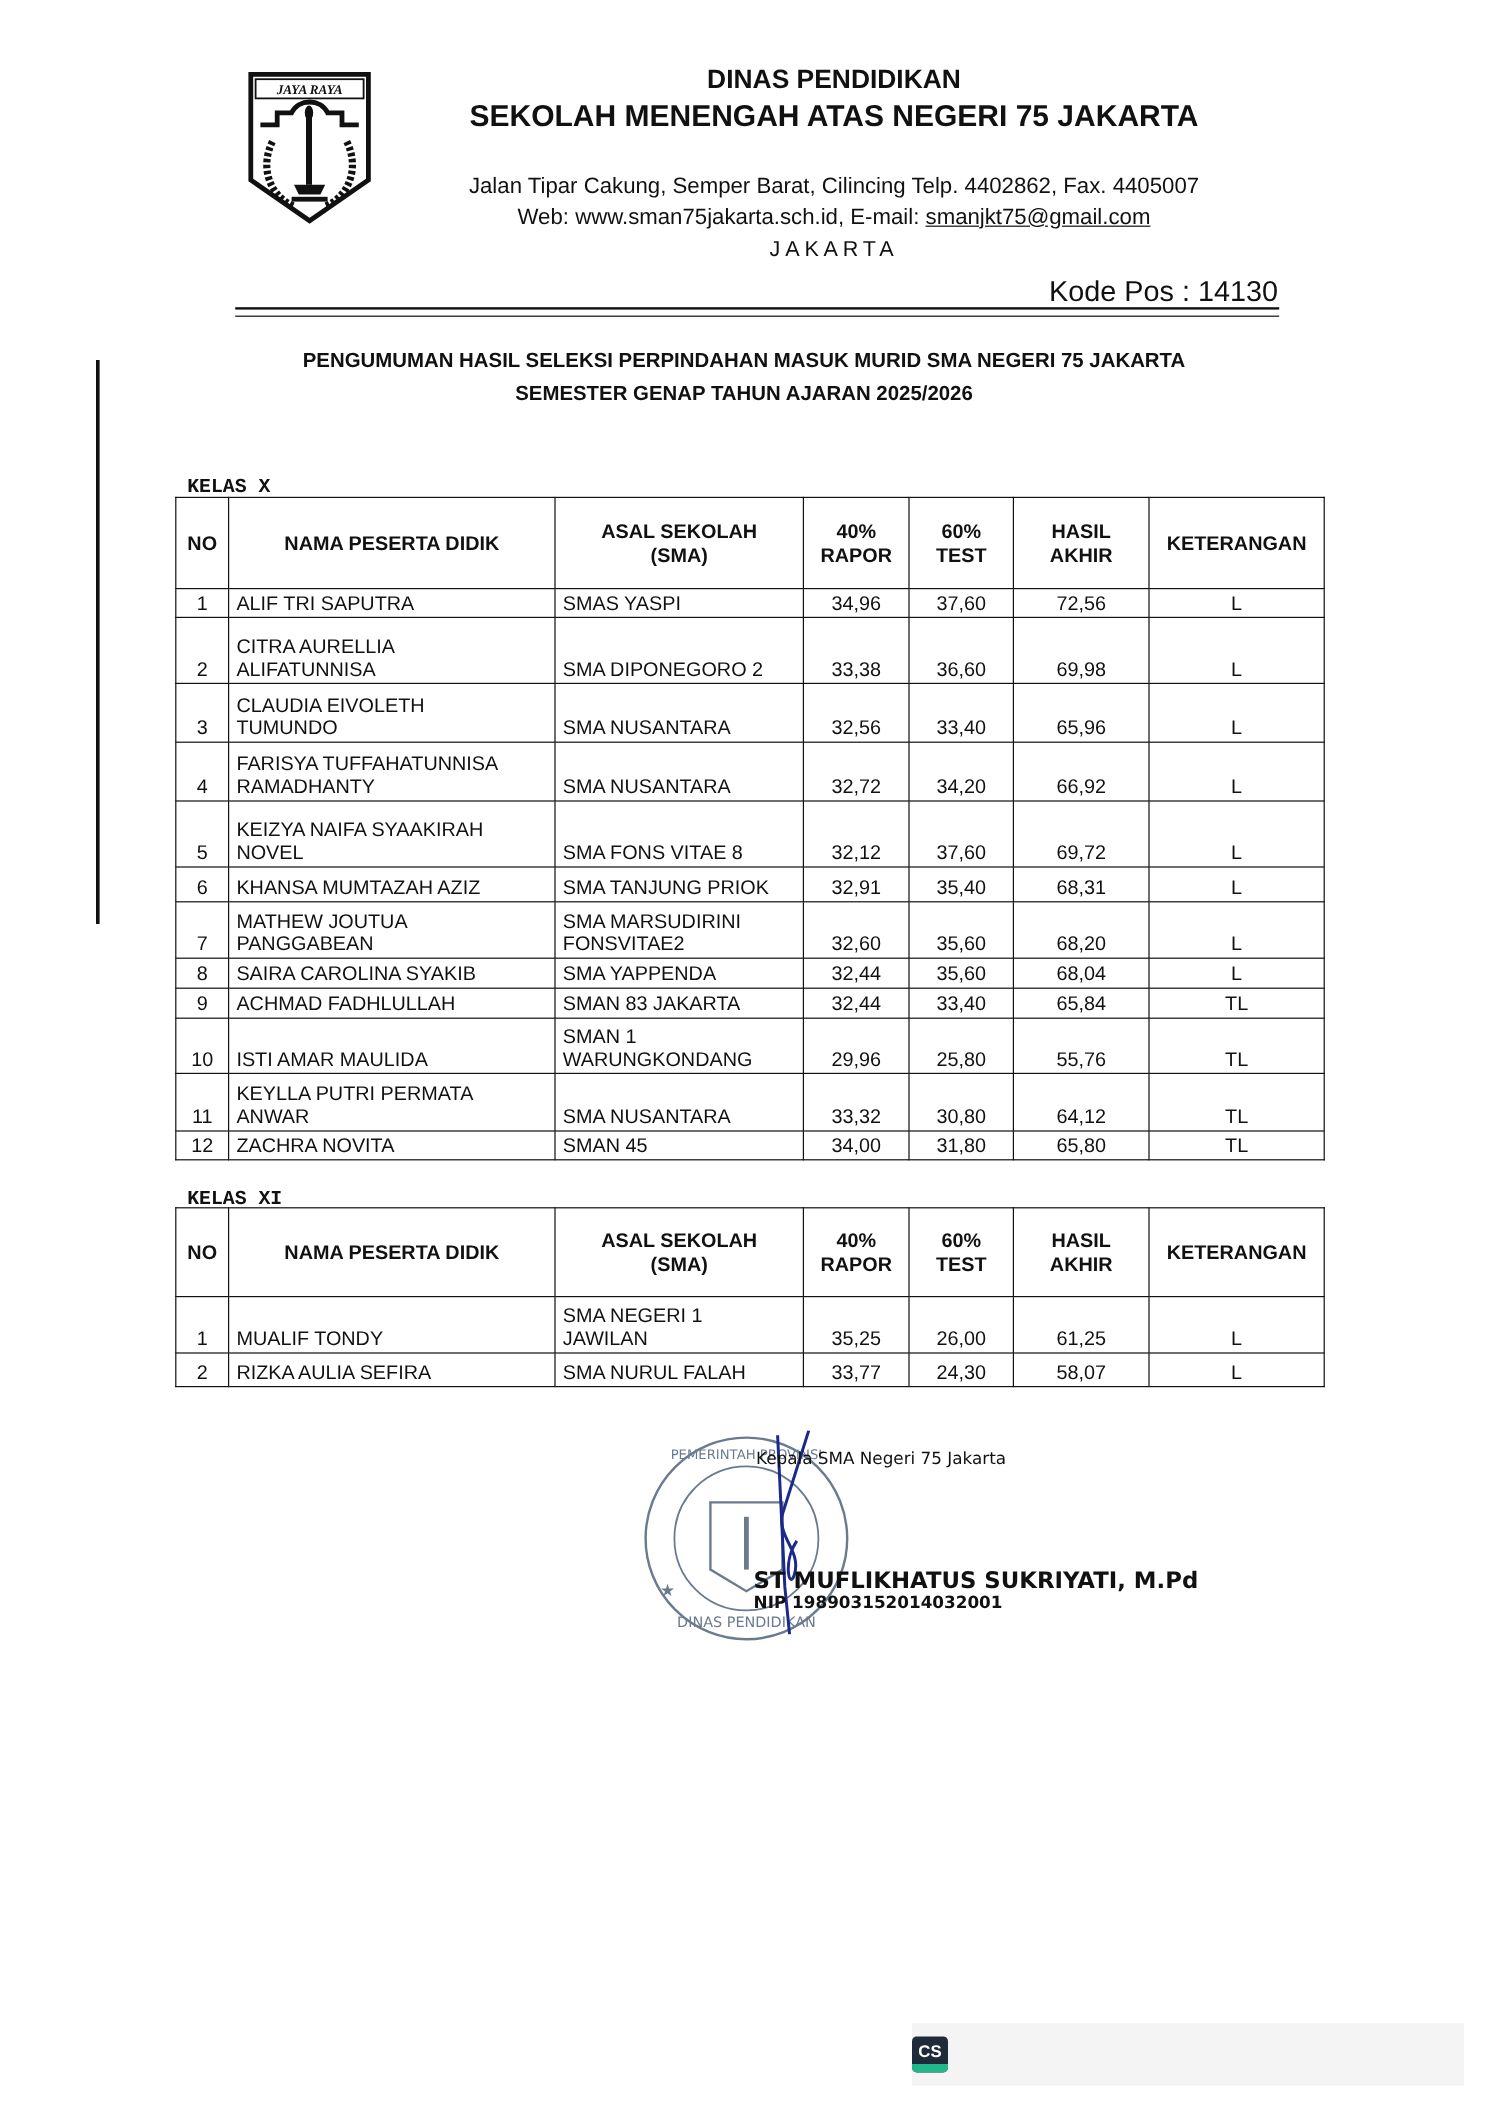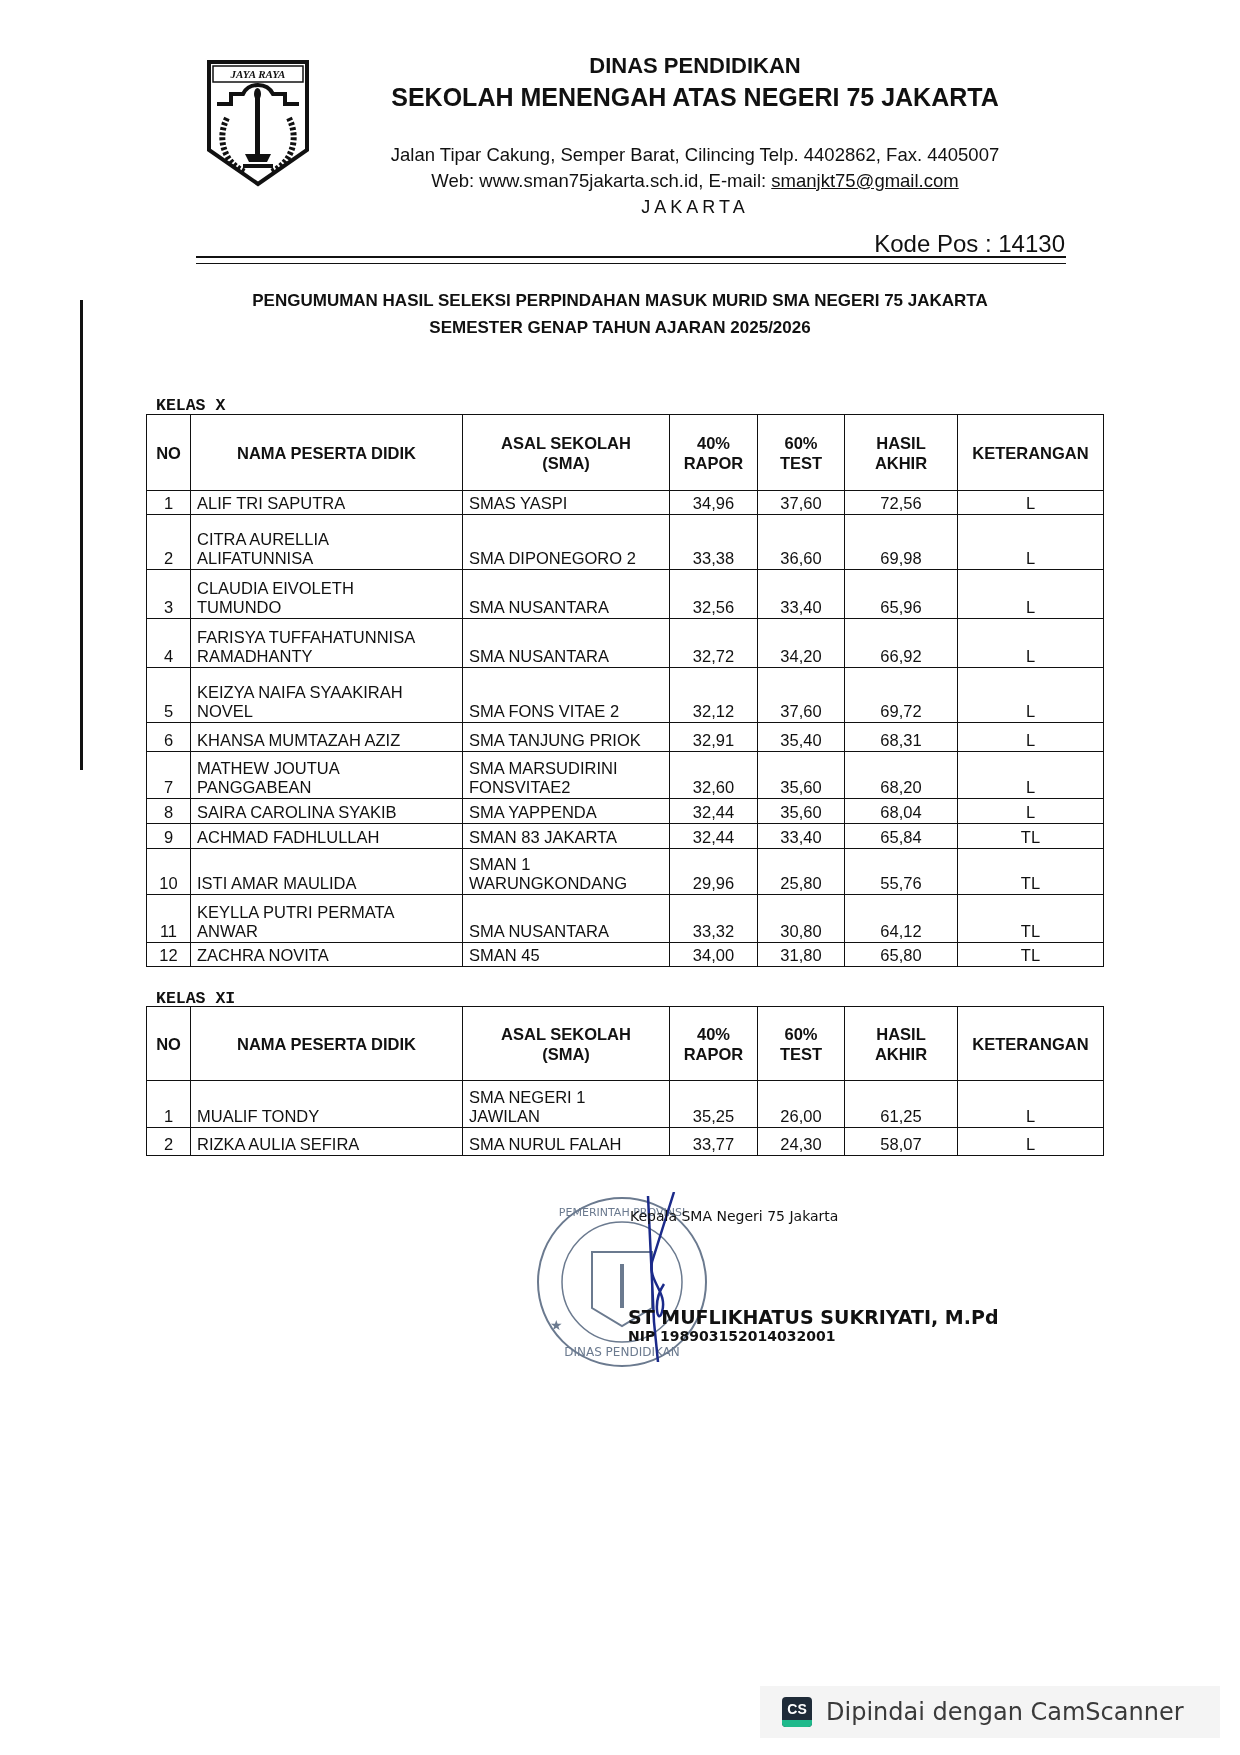--- a/index.html
+++ b/index.html
@@ -26,21 +26,21 @@
   td.c { text-align:center; }
   .col-no { width:31px; } .col-name { width:259px; } .col-school { width:194px; }
   .col-r { width:75px; } .col-t { width:74px; } .col-h { width:100px; } .col-k { width:133px; }
   .sign { position:absolute; left:532px; top:1190px; width:420px; height:190px; }
   .stamp { position:absolute; left:0; top:0; width:180px; height:180px; }
   .sig-lines { position:absolute; left:96px; top:2px; width:80px; height:170px; }
   .sign-title { position:absolute; left:98px; top:18px; font-family:"DejaVu Sans", sans-serif; font-size:14px; white-space:nowrap; }
   .sign-name { position:absolute; left:96px; top:116px; font-family:"DejaVu Sans", sans-serif; font-size:19px; font-weight:bold; white-space:nowrap; }
   .sign-nip { position:absolute; left:96px; top:138px; font-family:"DejaVu Sans", sans-serif; font-size:14px; font-weight:bold; white-space:nowrap; }
   .watermark { position:absolute; left:760px; top:1686px; width:460px; height:52px; background:#f4f4f4; display:flex; align-items:center; }
-  .cs-icon { width:30px; height:30px; margin-left:22px; border-radius:4px; background:#1f2b38; position:relative; overflow:hidden; color:#fff; font-family:"Liberation Sans", sans-serif; font-weight:bold; font-size:14px; text-align:center; line-height:24px; }
+  .cs-icon { width:30px; height:30px; border-radius:4px; background:#1f2b38; position:relative; overflow:hidden; color:#fff; font-family:"Liberation Sans", sans-serif; font-weight:bold; font-size:14px; text-align:center; line-height:24px; }
   .cs-icon:after { content:""; position:absolute; left:0; bottom:0; width:100%; height:7px; background:#1fb98b; }
   .cs-text { margin-left:14px; font-family:"DejaVu Sans", sans-serif; font-size:24px; color:#3a3a3a; }
 </style>
 </head>
 <body>
 
 <div class="edge-mark"></div>
 
 <div class="letterhead">
   <svg class="logo" viewBox="0 0 106 130">
@@ -152,21 +152,21 @@
         <td class="c">66,92</td>
         <td class="c">L</td>
       </tr>
     <tr style="height:55px;">
         <td class="c">5</td>
         <td>
           <div>KEIZYA NAIFA SYAAKIRAH</div>
           <div>NOVEL</div>
         </td>
         <td>
-          <div>SMA FONS VITAE 2</div>
+          <div>SMA FONS VITAE 8</div>
         </td>
         <td class="c">32,12</td>
         <td class="c">37,60</td>
         <td class="c">69,72</td>
         <td class="c">L</td>
       </tr>
     <tr style="height:29px;">
         <td class="c">6</td>
         <td>
           <div>KHANSA MUMTAZAH AZIZ</div>
@@ -334,14 +334,13 @@
     <path d="M20 4 L26 130 L30 170" fill="none" stroke="#1b2a8a" stroke-width="2.5"></path>
     <path d="M46 0 L24 70 C20 90 40 100 34 120 C30 134 24 110 36 92" fill="none" stroke="#1b2a8a" stroke-width="2.5"></path>
   </svg>
   <div class="sign-title">Kepala SMA Negeri 75 Jakarta</div>
   <div class="sign-name">ST MUFLIKHATUS SUKRIYATI, M.Pd</div>
   <div class="sign-nip">NIP 198903152014032001</div>
 </div>
 
 <div class="watermark">
   <div class="cs-icon">CS</div>
-  <div class="cs-text">Dipindai dengan CamScanner</div>
 </div>
 
 </body></html>

